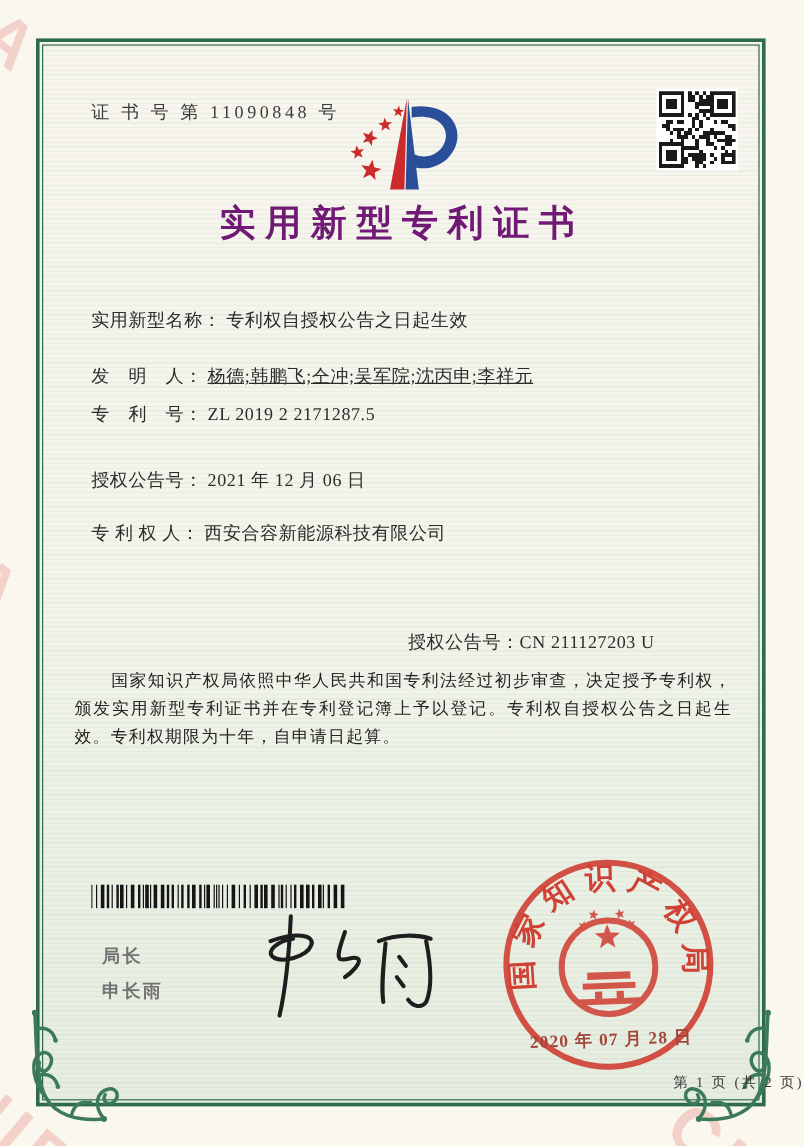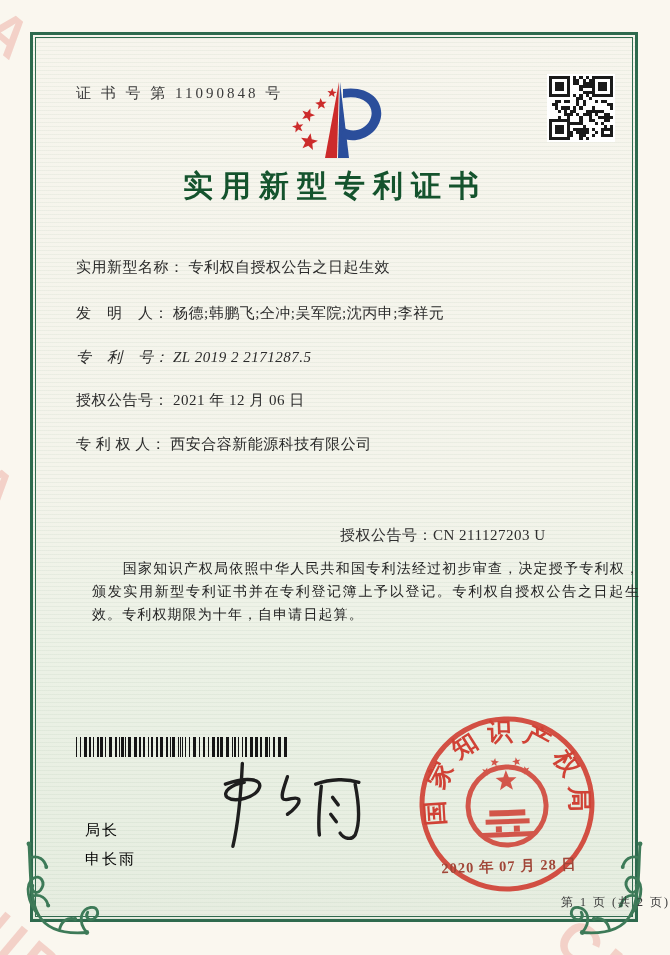--- a/index.html
+++ b/index.html
@@ -24,36 +24,36 @@
   }
   .frame::before{content:"";position:absolute;inset:2px;border:1px solid #2e6a4e;pointer-events:none;}
   .frame::after{content:"";position:absolute;inset:0;pointer-events:none;
     background:repeating-linear-gradient(0deg,rgba(110,150,120,0.08) 0 1px,transparent 1px 4px);}
   
   .certno{position:absolute;left:76px;top:84px;font-size:15px;letter-spacing:3px;color:#3a3a3a;}
   .qr{position:absolute;left:547px;top:74px;width:64px;height:64px;background:#fff;padding:2px;}
   .logo{position:absolute;left:287px;top:80px;width:100px;height:84px;}
   .title{
     position:absolute;left:0;right:0;top:166px;text-align:center;
-    font-size:30px;font-weight:bold;letter-spacing:8px;color:#14532d;
+    font-size:30px;font-weight:bold;letter-spacing:8px;color:#701a75;
   }
   
   .field{position:absolute;left:76px;font-size:15px;letter-spacing:0.5px;color:#2b2b2b;white-space:nowrap;}
   .flabel{display:inline-block;min-width:90px;white-space:pre;}
   .fvalue{margin-left:4px;}
   .field-addr .fvalue{display:inline-block;width:452px;vertical-align:top;white-space:normal;line-height:1.55;}
   .grant-row{position:absolute;left:76px;top:526px;font-size:15px;letter-spacing:0.5px;white-space:nowrap;}
   .grant-no{position:absolute;left:264px;top:0;}
   
   .paras{position:absolute;left:62px;top:557px;width:548px;font-size:14px;line-height:1.66;
-    letter-spacing:1.1px;text-align:justify;color:#232323;margin-left:30px;}
+    letter-spacing:1.1px;text-align:justify;color:#232323;}
   .paras p{margin:0;text-indent:2.2em;}
   
   .barcode{position:absolute;left:76px;top:737px;width:215px;height:20px;}
-  .director{position:absolute;left:85px;top:816px;font-size:15px;line-height:1.9;letter-spacing:2px;color:#000000;}
+  .director{position:absolute;left:85px;top:784px;font-size:15px;line-height:1.9;letter-spacing:2px;color:#737373;font-weight:bold;}
   .signature{position:absolute;left:186px;top:756px;width:186px;height:94px;}
   .seal{position:absolute;left:417px;top:714px;width:180px;height:180px;opacity:0.93;transform:rotate(-2deg);}
   .footer{position:absolute;left:0;right:0;top:894px;text-align:right;font-size:12px;letter-spacing:2px;color:#3a3a3a;}
   .ornament{position:absolute;width:92px;height:106px;top:840px;}
   .orn-left{left:21px;}
   .orn-right{left:556px;transform:scaleX(-1);}
 </style>
 </head>
 <body>
 
@@ -303,24 +303,24 @@
         <polygon points="33.48,18.02 35.30,21.84 39.52,21.66 36.46,24.57 37.94,28.53 34.22,26.51 30.91,29.14 31.68,24.98 28.15,22.65 32.35,22.10"></polygon>
         <polygon points="45.44,8.02 46.38,11.42 49.87,11.88 46.93,13.82 47.58,17.29 44.82,15.09 41.72,16.77 42.95,13.47 40.40,11.05 43.92,11.20"></polygon>
       </g>
   </svg>
 
   <div class="title">实用新型专利证书</div>
 
   <div class="field" style="top:258px;">
     <span class="flabel">实用新型名称：</span><span class="fvalue">专利权自授权公告之日起生效</span>
   </div>
-  <div class="field" style="top:304px;">
+  <div class="field" style="top:304px;text-decoration:underline;">
     <span class="flabel">发　明　人：</span><span class="fvalue">杨德;韩鹏飞;仝冲;吴军院;沈丙申;李祥元</span>
   </div>
-  <div class="field" style="top:348px;font-style:italic;">
+  <div class="field" style="top:336px;">
     <span class="flabel">专　利　号：</span><span class="fvalue">ZL 2019 2 2171287.5</span>
   </div>
   <div class="field" style="top:391px;">
     <span class="flabel">授权公告号：</span><span class="fvalue">2021 年 12 月 06 日</span>
   </div>
   <div class="field" style="top:435px;">
     <span class="flabel">专 利 权 人：</span><span class="fvalue">西安合容新能源科技有限公司</span>
   </div>
 
   <div class="grant-row">

